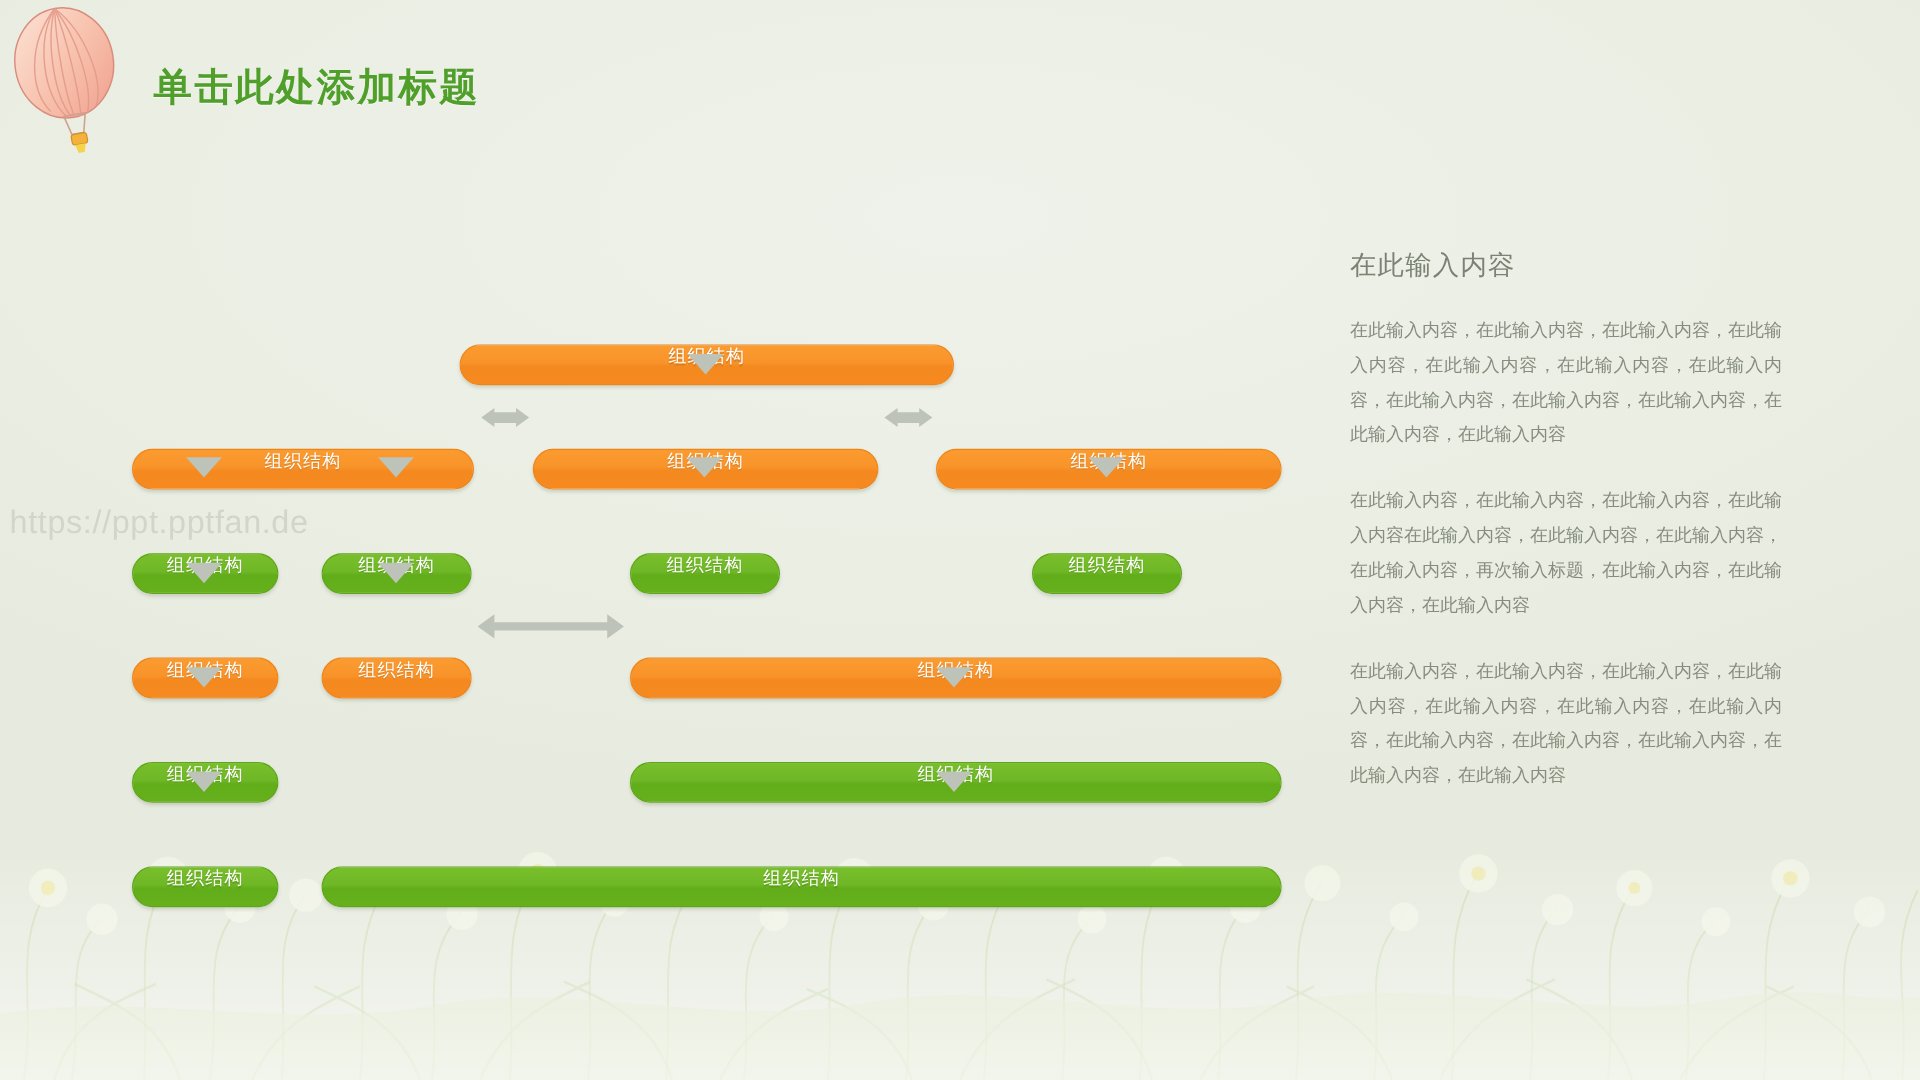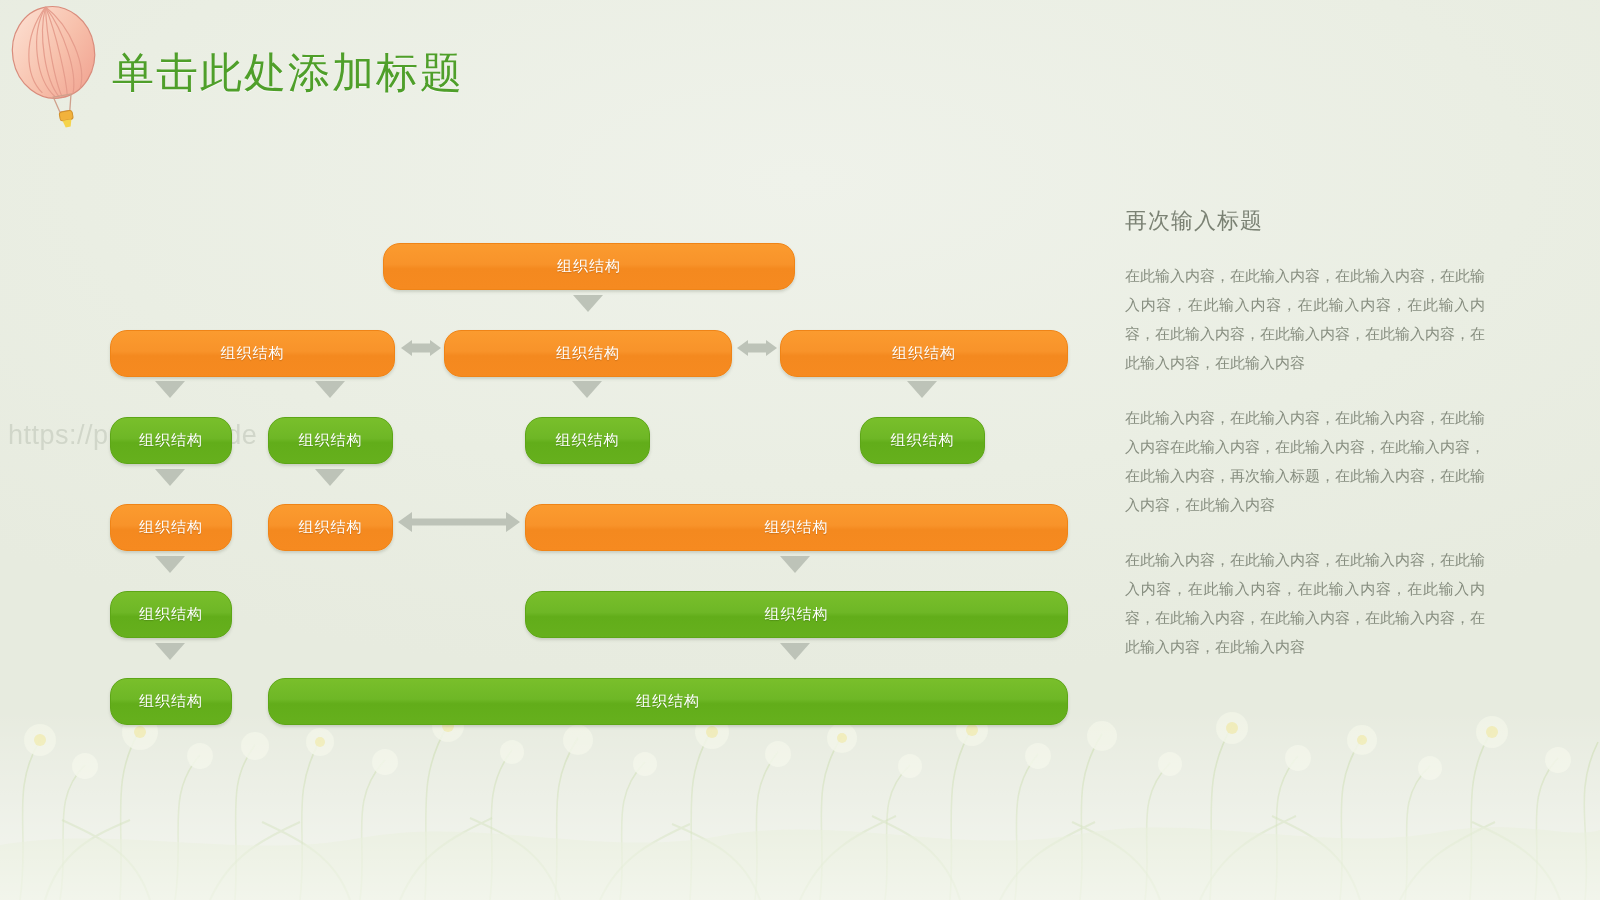--- a/index.html
+++ b/index.html
@@ -63,51 +63,51 @@
   }
   .balloon-icon {
     width: 104px;
     height: 140px;
     margin-left: 4px;
     flex: 0 0 auto;
   }
   .balloon-icon svg { display: block; width: 100%; height: 100%; }
 
   .page-title {
-    font-size: 42px;
-    font-weight: normal;
+    font-size: 32px;
+    font-weight: bold;
     color: #4f9f2a;
     letter-spacing: 2px;
-    margin-left: 4px;
+    margin-left: 20px;
     margin-top: 6px;
     text-shadow: 0 1px 0 rgba(255,255,255,.6);
   }
 
   
   .chart {
     position: absolute;
     left: 0;
     top: 0;
     width: 1100px;
     height: 900px;
   }
 
   .node {
     position: absolute;
     display: flex;
-    align-items: center;
     justify-content: center;
-    height: 47px;
+    height: 34px;
     border-radius: 17px;
     font-size: 15px;
     color: #ffffff;
     letter-spacing: 1px;
     text-shadow: 0 1px 1px rgba(0,0,0,.18);
     box-shadow: 0 2px 3px rgba(90,100,80,.22);
     white-space: nowrap;
+    margin-top: 44px;
   }
   .node.orange {
     background: linear-gradient(to bottom, #fb9b2f 0%, #f8932a 45%, #f4891f 55%, #f68a20 100%);
     border: 1px solid #ef8417;
   }
   .node.green {
     background: linear-gradient(to bottom, #79bf2b 0%, #6eb726 45%, #62ad1a 55%, #66b01d 100%);
     border: 1px solid #5da617;
   }
 
@@ -346,19 +346,19 @@
         </svg>
       </div>
       <div class="darrow" style="left: 398px; top: 510px; width: 122px;">
         <svg viewBox="0 0 122 24" preserveAspectRatio="none" aria-hidden="true">
           <path fill="#bdc3b8" d="M0 12 L14 1.92 L14 8.5 L108 8.5 L108 1.92 L122 12 L108 22.08 L108 15.5 L14 15.5 L14 22.08 Z"></path>
         </svg>
       </div>
     </div>
 
   <div class="side-panel">
-    <div class="side-title">再次输入标题</div>
+    <div class="side-title">在此输入内容</div>
     <div class="side-para">在此输入内容，在此输入内容，在此输入内容，在此输入内容，在此输入内容，在此输入内容，在此输入内容，在此输入内容，在此输入内容，在此输入内容，在此输入内容，在此输入内容</div>
     <div class="side-para">在此输入内容，在此输入内容，在此输入内容，在此输入内容在此输入内容，在此输入内容，在此输入内容，在此输入内容，再次输入标题，在此输入内容，在此输入内容，在此输入内容</div>
     <div class="side-para">在此输入内容，在此输入内容，在此输入内容，在此输入内容，在此输入内容，在此输入内容，在此输入内容，在此输入内容，在此输入内容，在此输入内容，在此输入内容，在此输入内容</div>
   </div>
 
 </div>
 
 </body></html>

